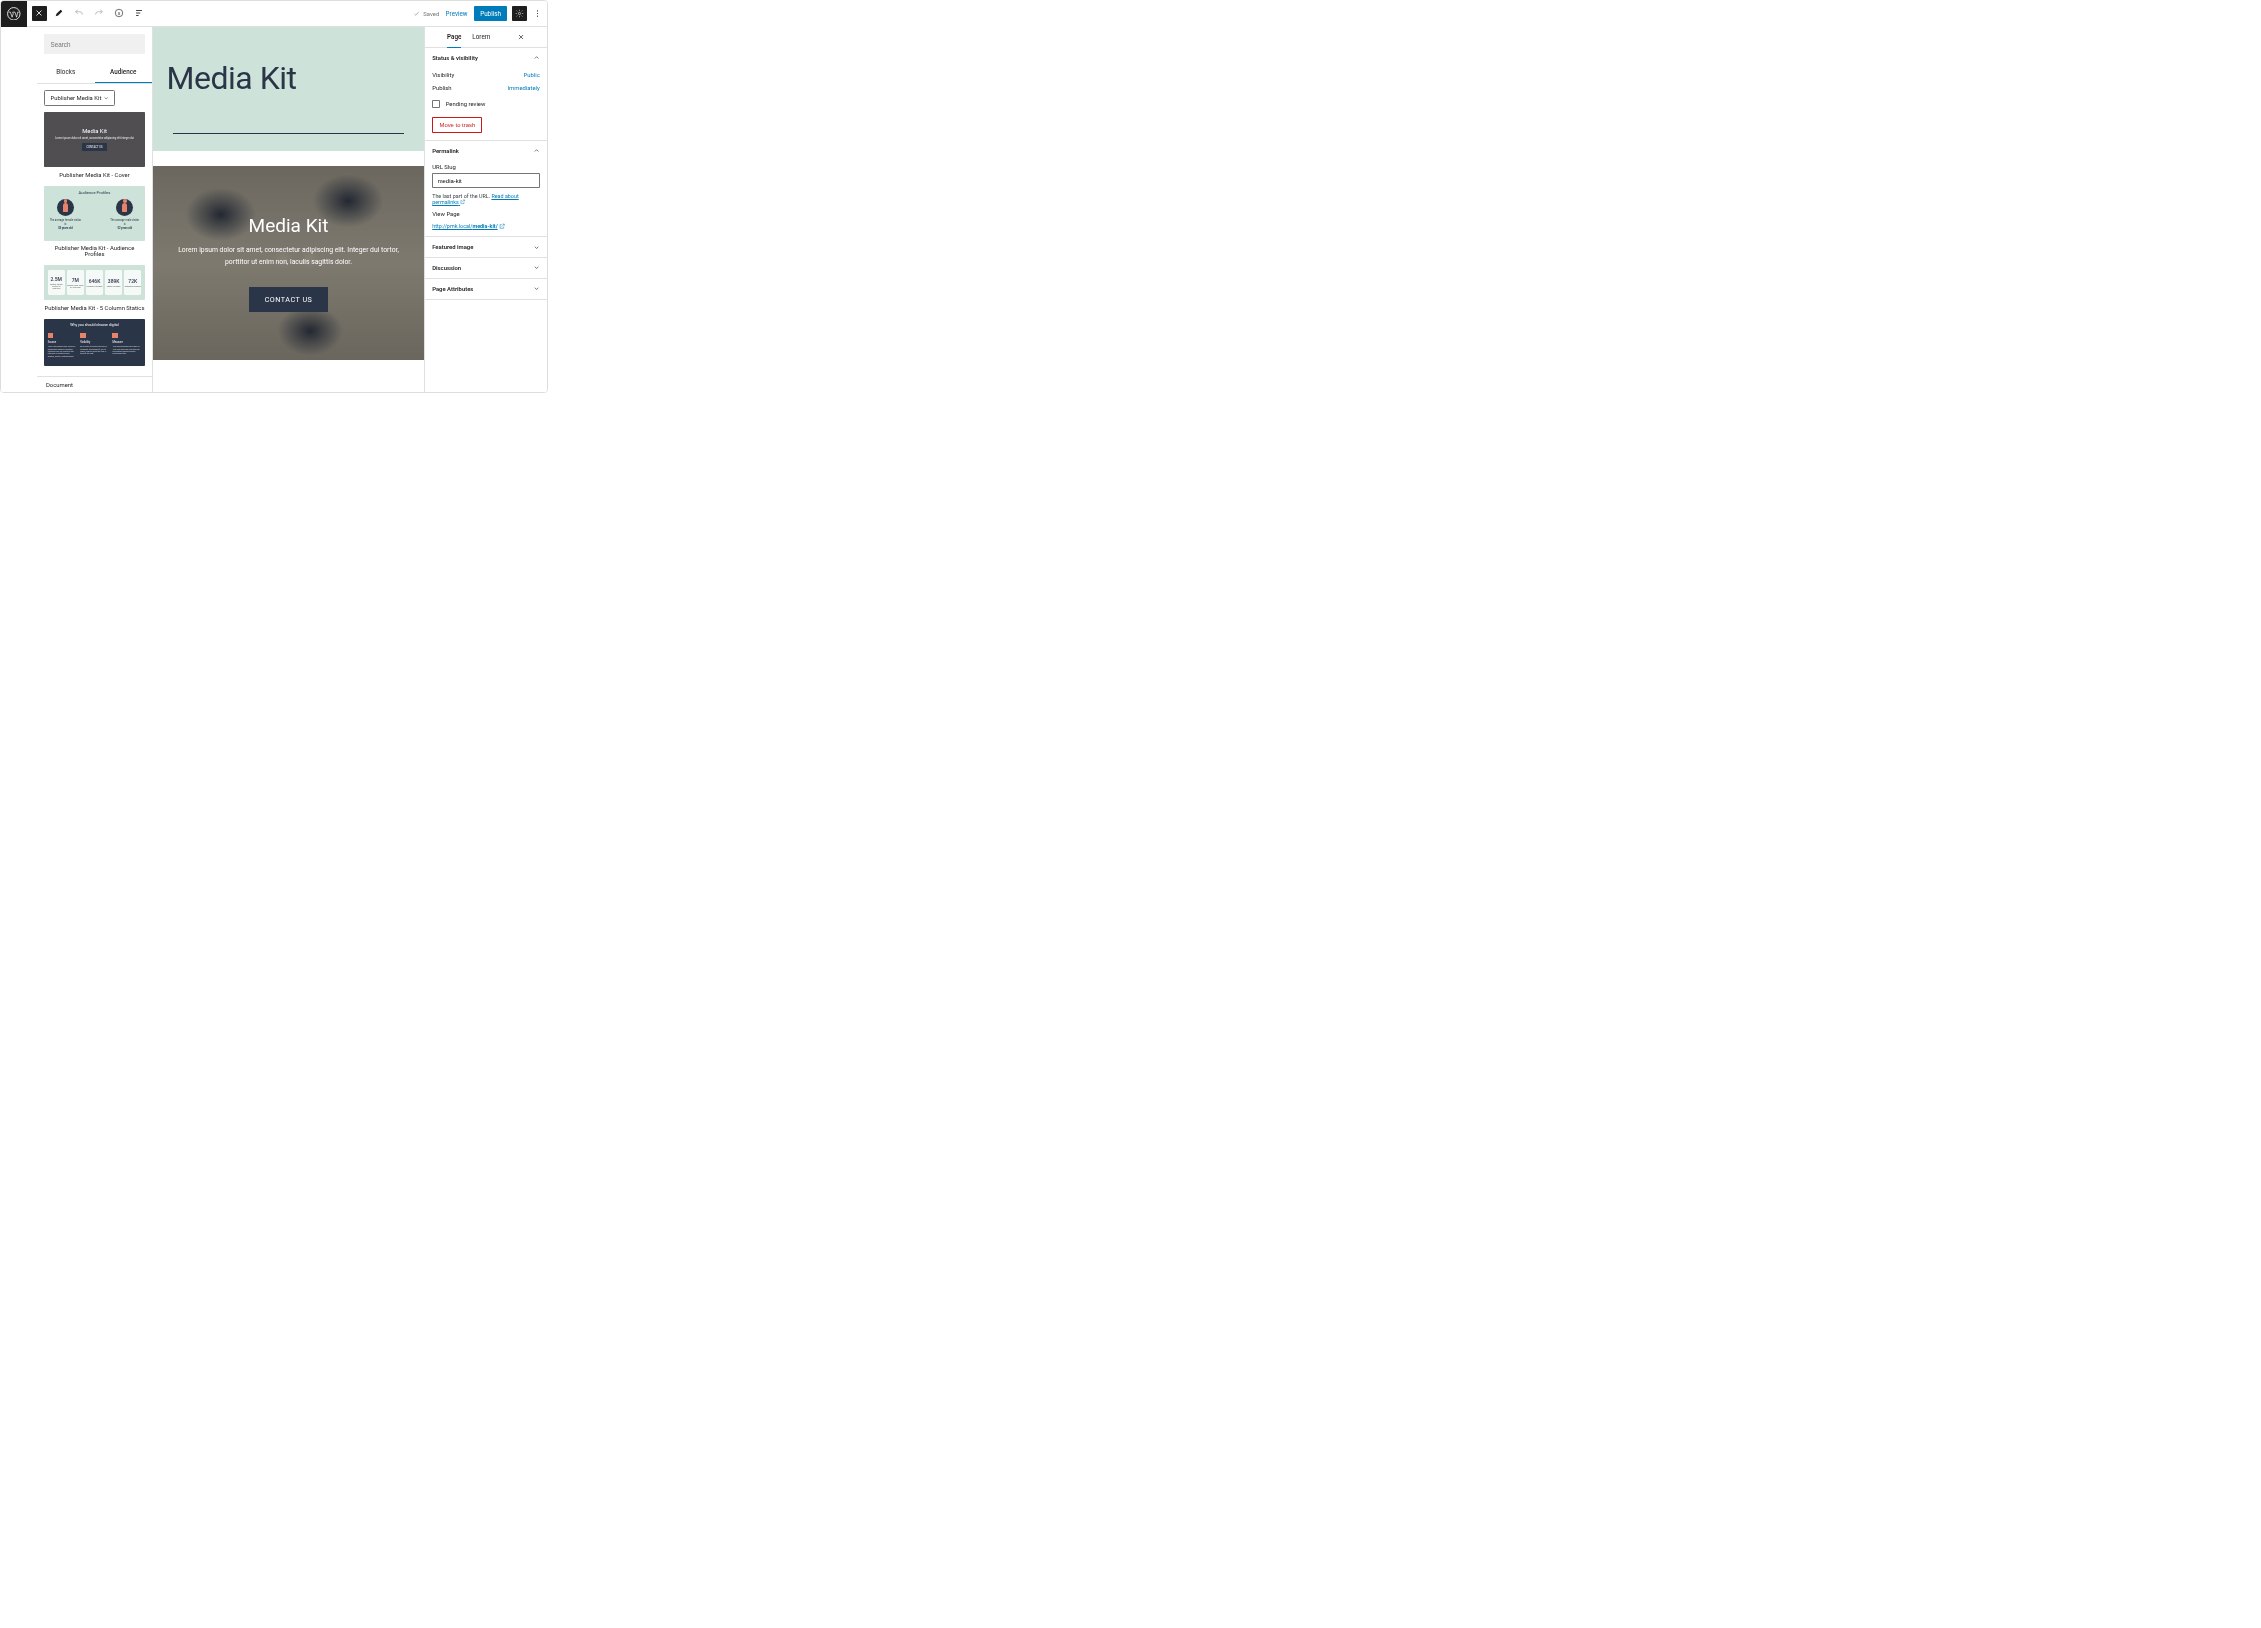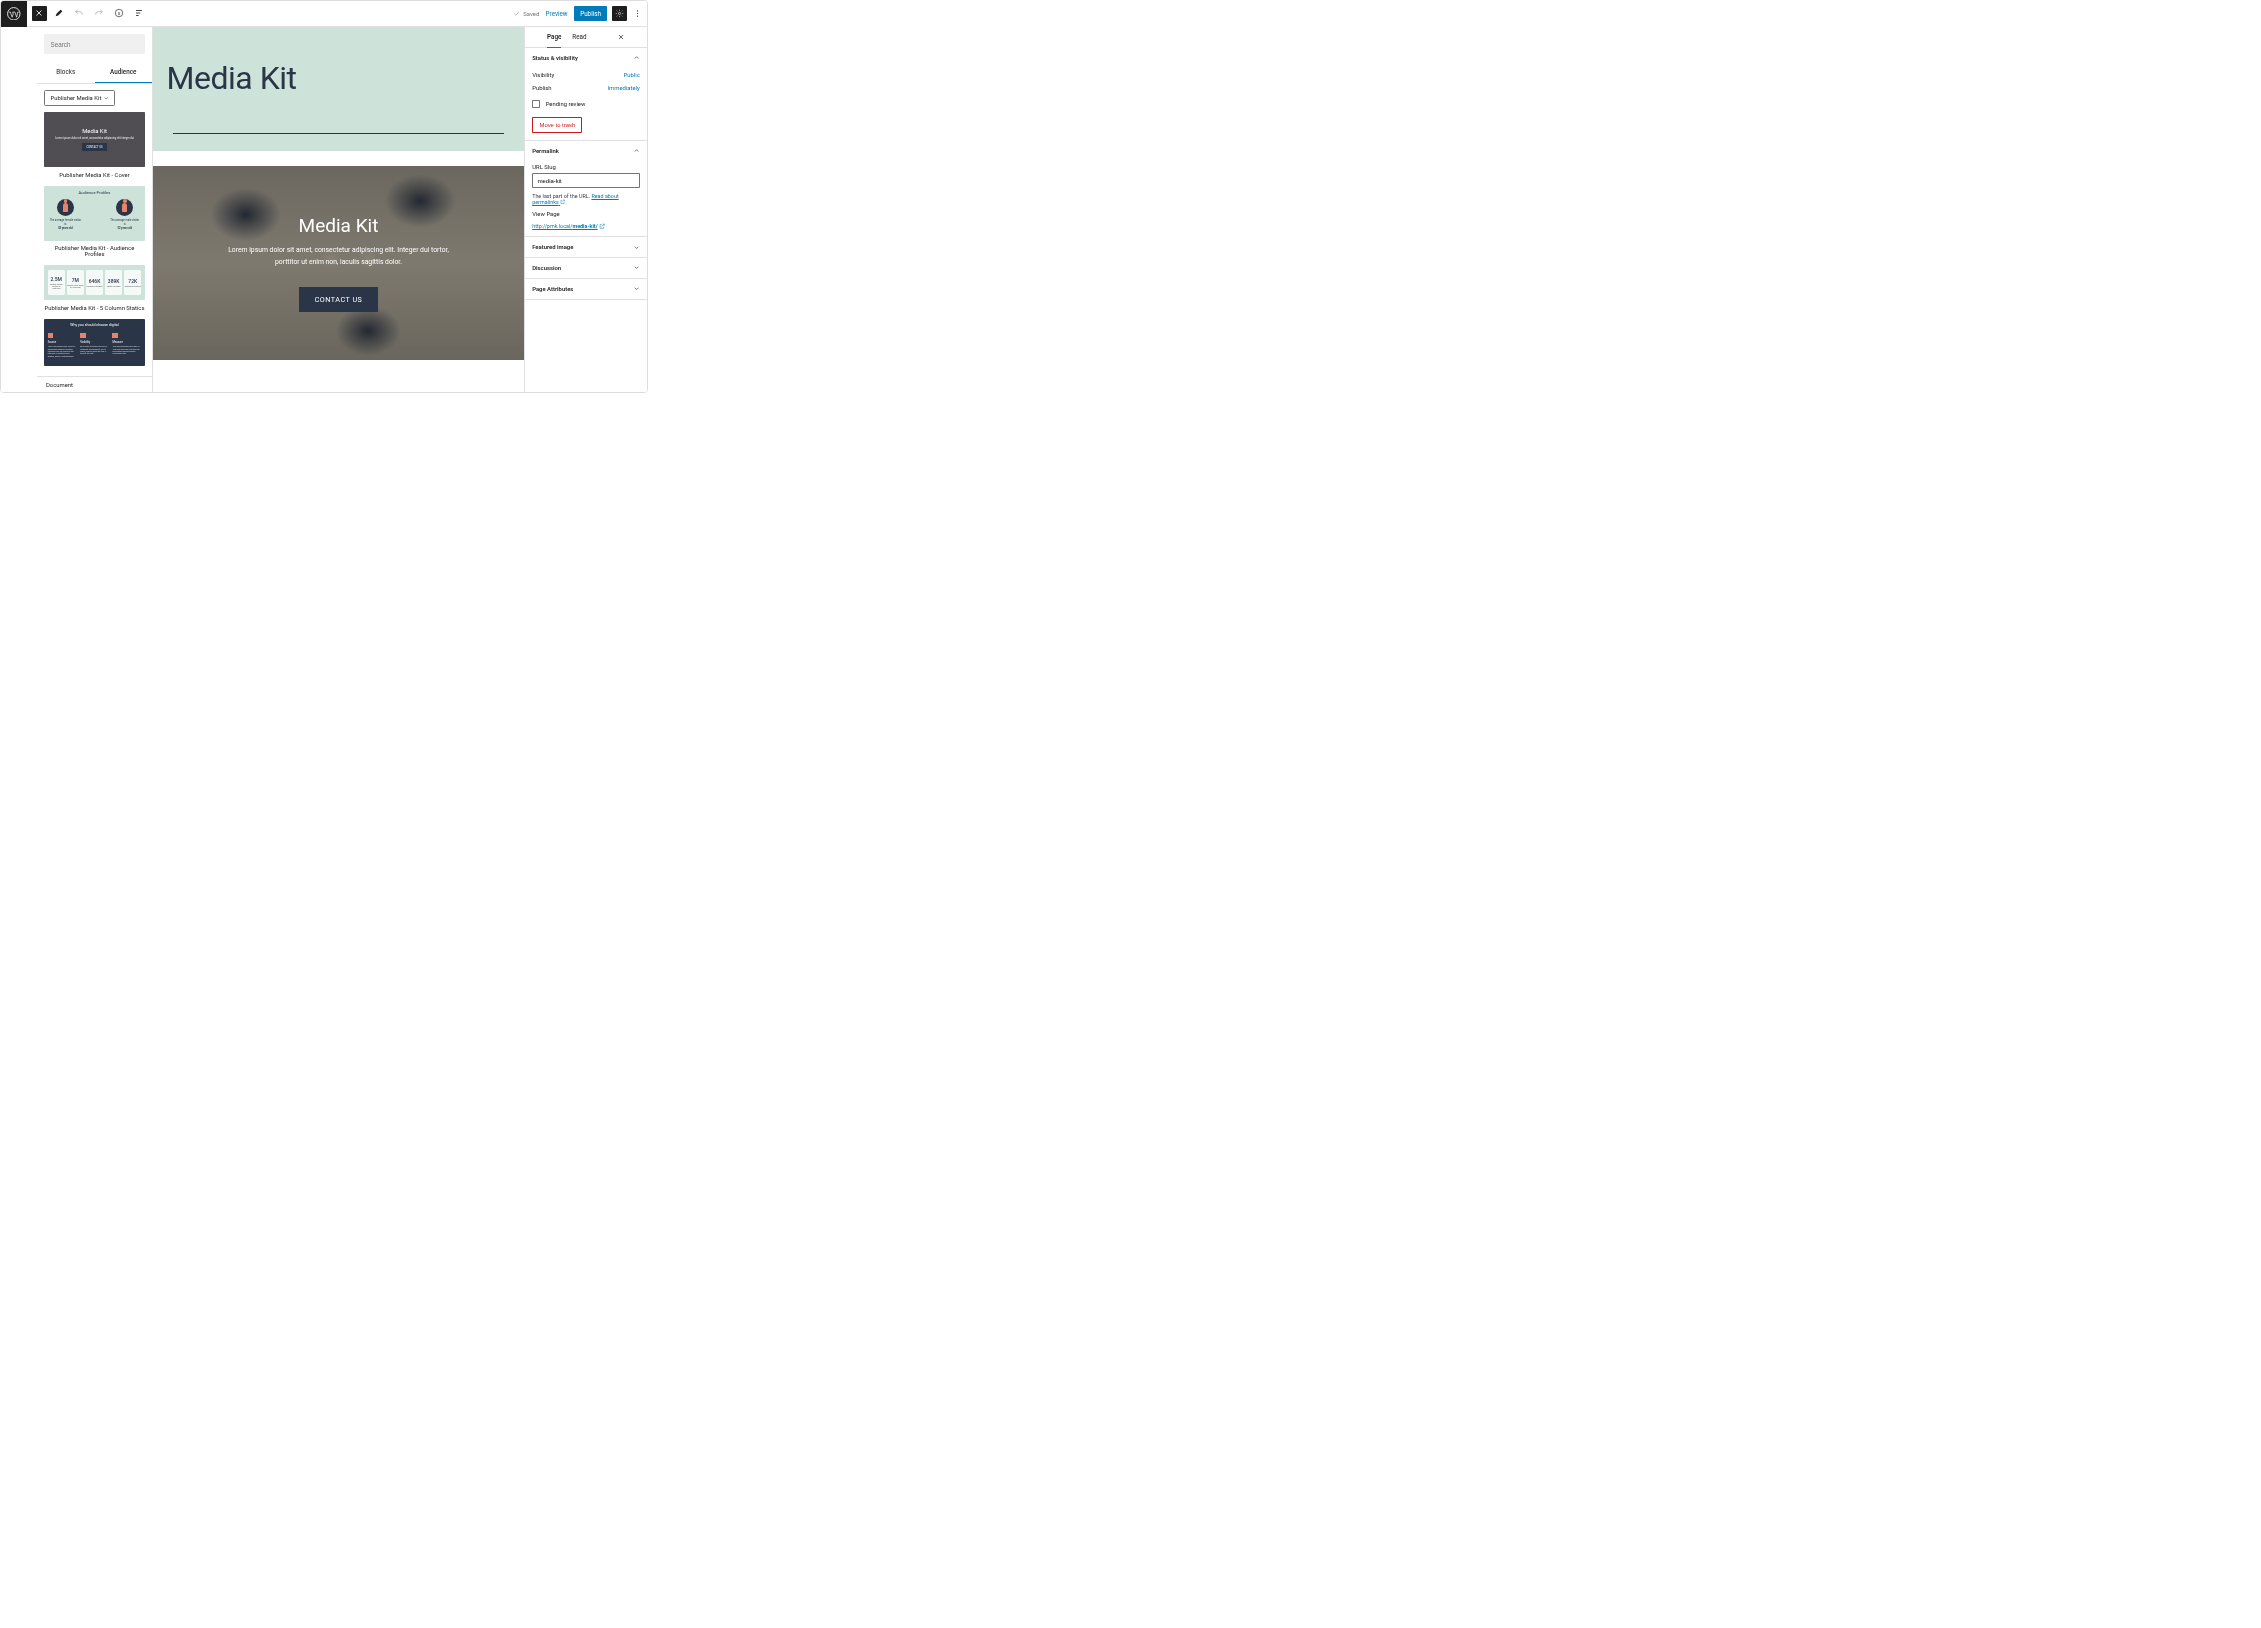--- a/index.html
+++ b/index.html
@@ -1,17 +1,17 @@
 <!DOCTYPE html>
 <html style="font-size:7.2px"><head>
 <meta charset="utf-8">
 <style>
   * { box-sizing: border-box; margin: 0; padding: 0; }
   body { font-family: -apple-system, BlinkMacSystemFont, "Segoe UI", Roboto, sans-serif; font-size: 5.9px; color: #1e1e1e; background: #fff; overflow: hidden; }
-  .app { width: 648px; height: 393px; display: flex; flex-direction: column; border: 0.5px solid #ddd; border-radius: 3.6px; overflow: hidden; }
+  .app { width: 548px; height: 393px; display: flex; flex-direction: column; border: 0.5px solid #ddd; border-radius: 3.6px; overflow: hidden; }
 
   
   .topbar { height: 26px; display: flex; align-items: center; border-bottom: 0.5px solid #e0e0e0; background: #fff; }
   .wp-logo { width: 26px; height: 26px; background: #1e1e1e; display: flex; align-items: center; justify-content: center; color: #fff; }
   .wp-logo svg { width: 13.6px; height: 13.6px; }
   .tb-btn { width: 15.4px; height: 15.4px; display: flex; align-items: center; justify-content: center; margin-left: 4.5px; cursor: pointer; border-radius: 0.9px; }
   .tb-btn.black { background: #1e1e1e; color: #fff; }
   .tb-btn.icon svg { width: 10px; height: 10px; }
   .tb-btn.disabled { opacity: 0.35; }
   .spacer { flex: 1; }
@@ -309,21 +309,21 @@
           <h2>Media Kit</h2>
           <p>Lorem ipsum dolor sit amet, consectetur adipiscing elit. Integer dui tortor, porttitor ut enim non, iaculis sagittis dolor.</p>
           <div class="btn">CONTACT US</div>
         </div>
       </div>
     </div>
 
     <div class="right">
       <div class="tabs-r">
         <div class="tab active">Page</div>
-        <div class="tab">Read</div>
+        <div class="tab">Lorem</div>
         <div class="close">
           <svg width="8.1" height="8.1" viewBox="0 0 24 24">
               <path d="M6 6l12 12M18 6L6 18" stroke="#1e1e1e" stroke-width="2"></path>
             </svg>
         </div>
       </div>
 
       <div class="section">
         <div class="sec-hdr">
           <span>Status &amp; visibility</span>

